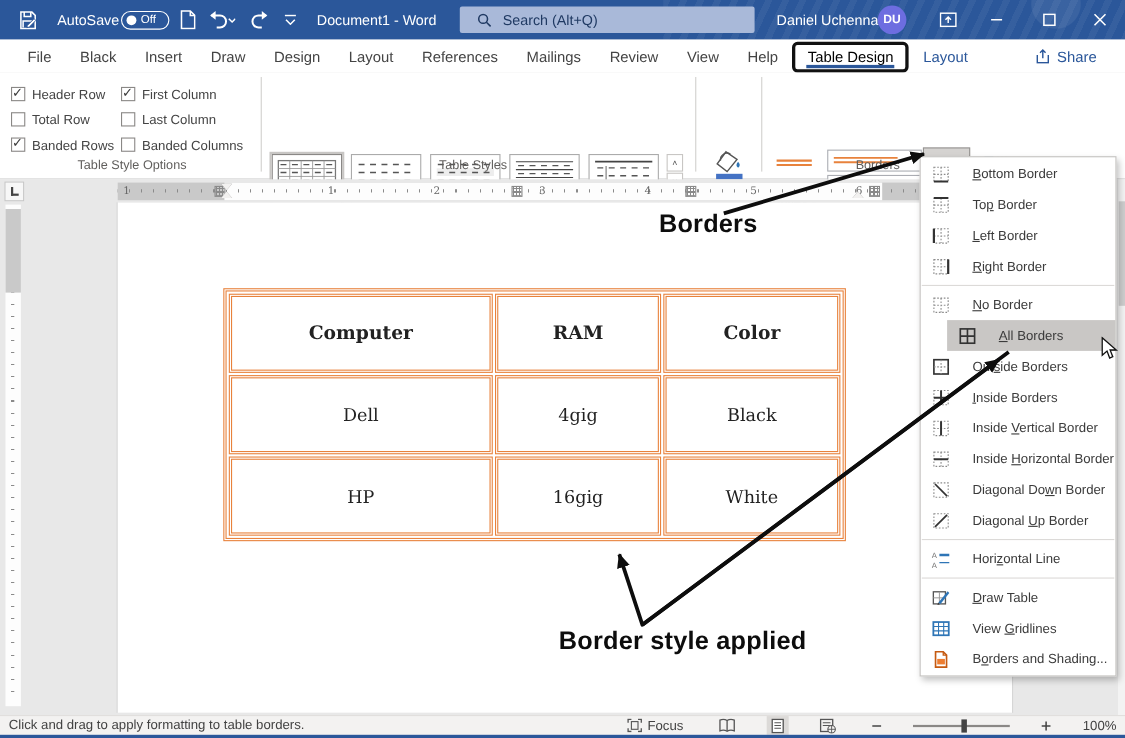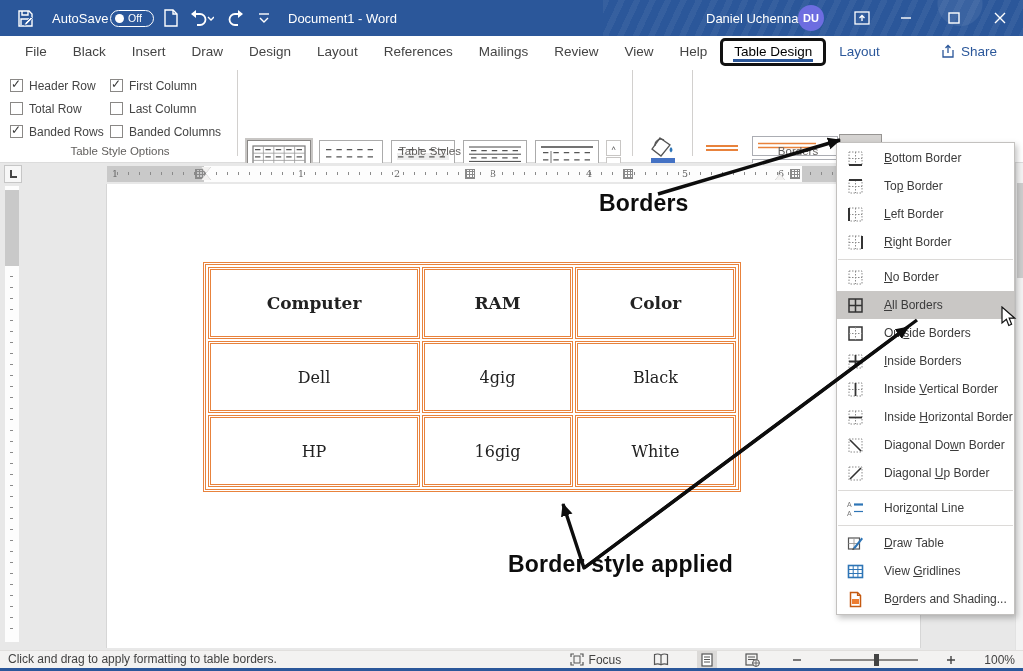--- a/index.html
+++ b/index.html
@@ -71,28 +71,28 @@
   .vruler .margin { position:absolute; left:0; top:4px; width:14px; height:76px; background:#c9c9c9; }
   .vruler .ticks { position:absolute; left:5px; top:80px; width:3px; height:370px; background:repeating-linear-gradient(180deg, transparent 0 10px, #8a8a8a 10px 11px); }
   .page { position:absolute; left:107px; top:0; width:813px; height:464px; background:#fff; box-shadow:1px 0 0 #d6d6d6, -1px 0 0 #d6d6d6; }
   .scrollbar { position:absolute; left:1015px; top:-21px; width:8px; height:487px; background:#f3f3f3; border-left:1px solid #e2e2e2; }
   .scrollbar .thumbv { position:absolute; left:1px; top:20px; width:6px; height:95px; background:#cdcdcd; }
 
   
   table.doc { position:absolute; left:96px; top:78px; border-collapse:separate; border-spacing:2px; border:3px double #e8823c; font-family:"DejaVu Serif", serif; color:#222; }
   table.doc td { border:3px double #e8823c; text-align:center; vertical-align:middle; height:72px; font-size:16px; background:#fff; }
   table.doc tr.hdr td { font-weight:bold; font-size:17px; }
-  td.c0{ width:212px; } td.c1{ width:151px; } td.c2{ width:161px; }
+  td.c0{ width:240px; } td.c1{ width:151px; } td.c2{ width:161px; }
 
   .ann { position:absolute; font-weight:bold; color:#0d0d0d; font-size:23px; letter-spacing:.2px; }
 
   
   .menu { position:absolute; left:836px; top:142px; width:179px; background:#fff; border:1px solid #c3c1bf; box-shadow:2px 3px 6px rgba(0,0,0,.25); z-index:50; padding:1px 0; }
   .mi-row { height:28px; display:flex; align-items:center; gap:20px; padding-left:10px; font-size:12px; color:#3b3b3b; position:relative; }
-  .mi-row.hl { background:#c9c7c5; }
+  .mi-row.hl { background:#c9c7c5;margin-left:24px; }
   .mi-row u { text-decoration:underline; }
   .msep { height:1px; background:#dcdad8; margin:3px 1px; }
   .micon { width:17px; height:17px; flex:none; }
 
   
   .statusbar { position:absolute; left:0; top:650px; width:1023px; height:18px; background:#f3f2f1; border-top:1px solid #e1dfdd; font-size:12px; color:#424242; }
   .statusbar .msg { position:absolute; left:8px; top:1px; }
   .sb-right { position:absolute; right:8px; top:0; height:17px; display:flex; align-items:center; gap:24px; }
   .viewbtn { height:17px; display:flex; align-items:center; padding:0 4px; }
   .viewbtn.sel { background:#dcdad8; }
@@ -143,20 +143,27 @@
         <path d="M12 1 l5 4-5 4z" fill="#fff"></path>
       </svg>
   </div>
   <div class="tb-item" style="left:258px;">
     <svg width="12" height="10" viewBox="0 0 12 10">
         <path d="M1 1 h10" stroke="#fff" stroke-width="1.4"></path>
         <path d="M2 5 l4 4 4-4" fill="none" stroke="#fff" stroke-width="1.4"></path>
       </svg>
   </div>
   <div class="tb-item" style="left:288px;">Document1 - Word</div>
+  <div class="searchbox">
+    <svg width="13" height="13" viewBox="0 0 13 13">
+        <circle cx="5.2" cy="5.2" r="4" fill="none" stroke="#203a63" stroke-width="1.4"></circle>
+        <path d="M8.2 8.2 L12 12" stroke="#203a63" stroke-width="1.4"></path>
+      </svg>
+    <span>Search (Alt+Q)</span>
+  </div>
   <div class="tb-item" style="left:706px;">Daniel Uchenna</div>
   <div class="tb-item" style="left:798px;">
       <span class="avatar">DU</span>
     </div>
   <div class="winbtn" style="left:842px;">
     <svg width="16" height="14" viewBox="0 0 16 14">
         <rect x="1" y="1" width="14" height="12" fill="none" stroke="#fff" stroke-width="1.3"></rect>
         <path d="M8 10 V5 M5.5 7 L8 4.5 10.5 7" fill="none" stroke="#fff" stroke-width="1.3"></path>
       </svg>
   </div>
@@ -386,21 +393,21 @@
         <td class="c1">16gig</td>
         <td class="c2">White</td>
       </tr>
     </tbody>
       </table>
   </div>
   <div class="scrollbar">
       <div class="thumbv"></div>
     </div>
   <div class="ann" style="left:599px; top:6px;">Borders</div>
-  <div class="ann" style="left:508px; top:367px;">Border style applied</div>
+  <div class="ann" style="left:508px; top:385px;">Border style applied</div>
 </div>
 
 <div class="menu">
   <div class="mi-row">
     <svg class="micon" viewBox="0 0 17 17">
         <rect x="2" y="2" width="13" height="13" fill="none" stroke="#8a8a8a" stroke-width="1" stroke-dasharray="1.5,1.5"></rect>
         <path d="M8.5 2 V15 M2 8.5 H15" stroke="#8a8a8a" stroke-width="1" stroke-dasharray="1.5,1.5"></path>
         <path d="M2 15 H15" stroke="#333" stroke-width="2"></path>
       </svg>
     <span class="mi-label"><u>B</u>ottom Border</span>

